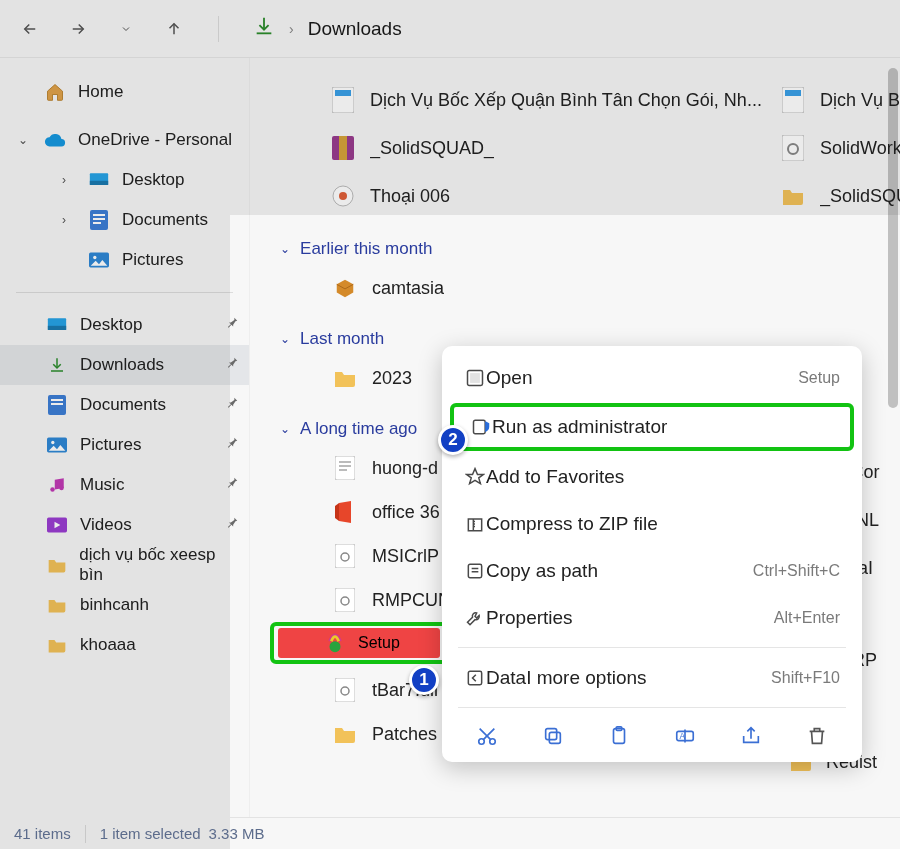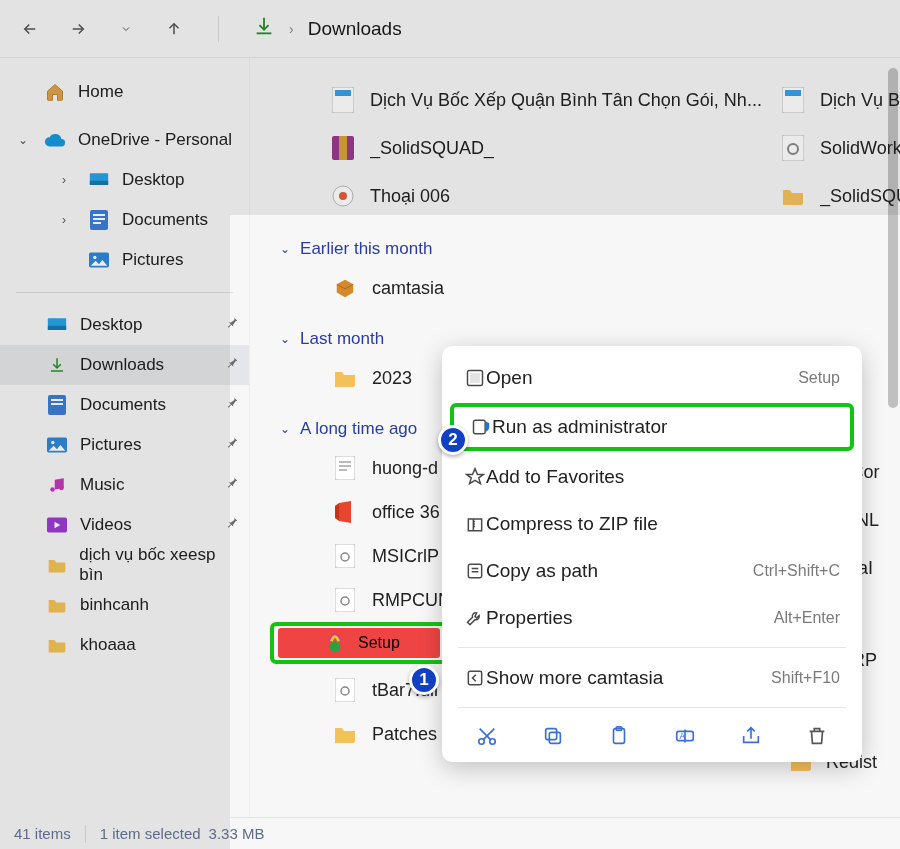--- a/index.html
+++ b/index.html
@@ -524,21 +524,21 @@
   </div>
   <div class="ctx-divider"></div>
   <div class="ctx-row">
     <span class="ci">
         <svg width="20" height="20" viewBox="0 0 24 24" fill="none" stroke="currentColor" stroke-width="1.8">
           <rect x="4" y="4" width="16" height="16" rx="2"></rect>
           <path d="M13 8l-4 4 4 4" stroke-width="1.8"></path>
           <path d="M12 4h8v8" stroke="none"></path>
         </svg>
       </span>
-    <span>Show more camtasia</span>
+    <span>DataI more options</span>
     <span class="kbd">Shift+F10</span>
   </div>
   <div class="ctx-divider"></div>
   <div class="ctx-bottom">
     <span class="ci">
         <svg width="22" height="22" viewBox="0 0 24 24" fill="none" stroke="currentColor" stroke-width="1.8">
           <circle cx="6" cy="18" r="3"></circle>
           <circle cx="18" cy="18" r="3"></circle>
           <path d="M8 16L20 4M16 16L4 4"></path>
         </svg>

